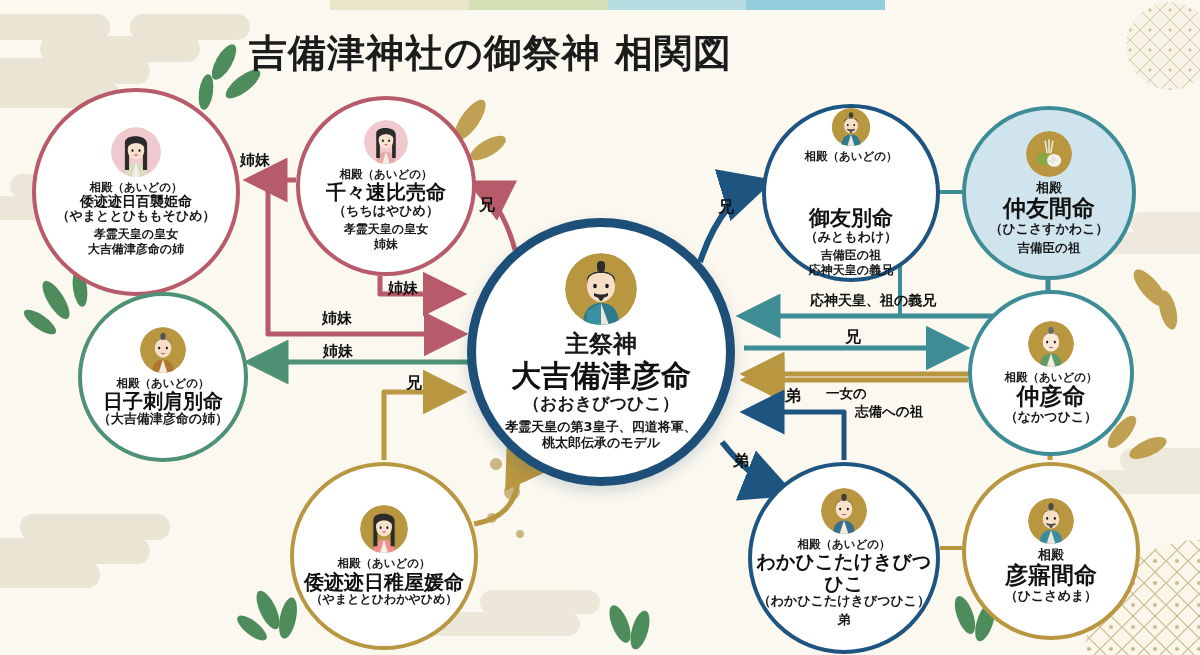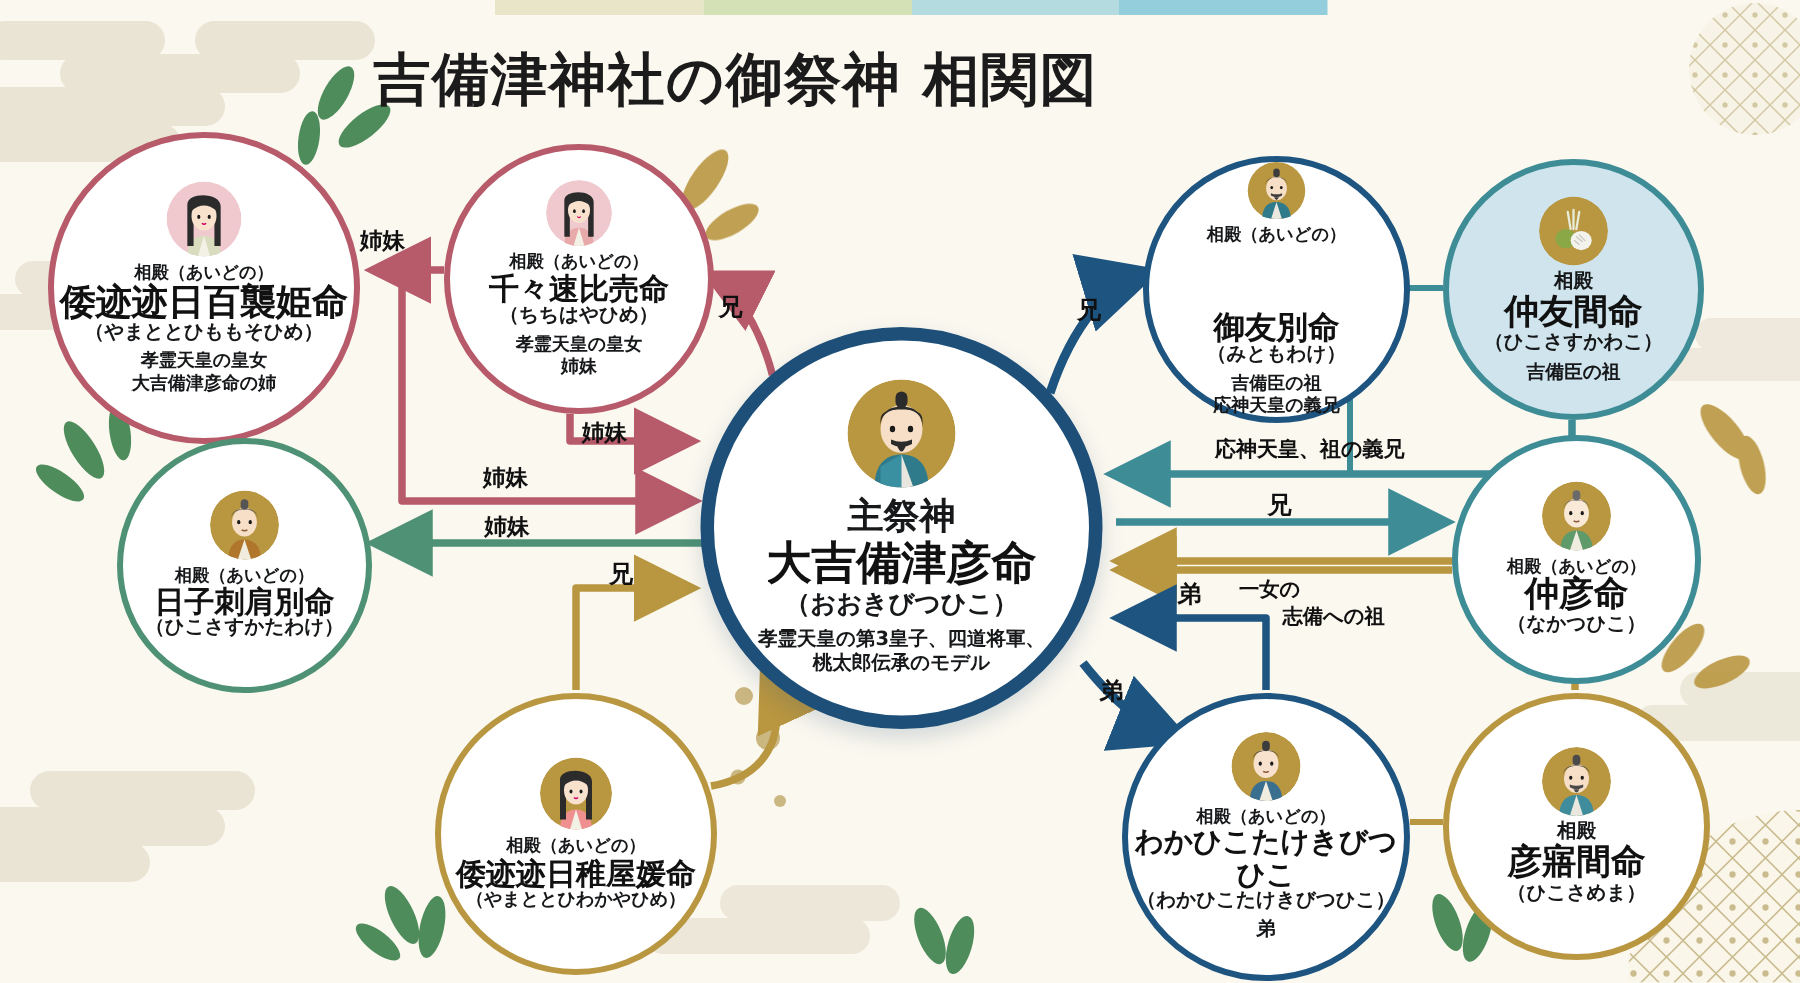--- a/index.html
+++ b/index.html
@@ -302,21 +302,21 @@
       <path d="M36 52 L30 72 L42 72 Z" fill="#f3f1e6"></path>
       <path d="M20 22 C20 10 52 10 52 24 L52 62 L46 62 L46 30 L26 30 L26 62 L20 62 Z" fill="#2b2b2b"></path>
       <ellipse cx="36" cy="33" rx="12" ry="14" fill="#f9e2cd"></ellipse>
       <path d="M24 26 C24 14 48 14 48 26 L48 22 C48 13 24 13 24 22 Z" fill="#2b2b2b"></path>
       <path d="M24 20 Q36 12 48 20 L48 28 Q36 18 24 28 Z" fill="#2b2b2b"></path>
       <ellipse cx="31" cy="34" rx="1.5" ry="2" fill="#1b1b1b"></ellipse>
       <ellipse cx="41" cy="34" rx="1.5" ry="2" fill="#1b1b1b"></ellipse>
       <path d="M34 40 Q36 42 38 40" stroke="#c06" stroke-width="1.4" fill="none"></path>
     </svg>
     <div class="pre small">相殿（あいどの）</div>
-    <div class="nm" style="font-size:24px;">倭迹迹日百襲姫命</div>
+    <div class="nm" style="font-size:14px;">倭迹迹日百襲姫命</div>
     <div class="kana" style="font-size:13px;">（やまととひももそひめ）</div>
     <div class="sub" style="font-size:12px;">
       <div>孝霊天皇の皇女</div>
       <div>大吉備津彦命の姉</div>
     </div>
   </div>
 
   <div class="node ring-rose" id="n-chichihaya" style="border-color: rgb(183, 90, 106);">
     <svg class="avatar" width="44" height="44" viewBox="0 0 72 72">
       <circle cx="36" cy="36" r="36" fill="#efc9cd"></circle>
@@ -345,21 +345,21 @@
       <path d="M36 51 L29 72 L43 72 Z" fill="#f1ece0"></path>
       <ellipse cx="36" cy="33" rx="13" ry="15" fill="#f6dfc6"></ellipse>
       <path d="M22 30 C22 16 50 16 50 30 C50 23 45 19 36 19 C27 19 22 23 22 30 Z" fill="#555"></path>
       <rect x="32" y="9" width="8" height="11" rx="4" fill="#555"></rect>
       <ellipse cx="30" cy="33" rx="1.7" ry="2.1" fill="#1b1b1b"></ellipse>
       <ellipse cx="42" cy="33" rx="1.7" ry="2.1" fill="#1b1b1b"></ellipse>
       <path d="M33 41 Q36 43 39 41" stroke="#8a5b3a" stroke-width="1.5" fill="none"></path>
     </svg>
     <div class="pre small">相殿（あいどの）</div>
     <div class="nm" style="font-size:20px;">日子刺肩別命</div>
-    <div class="kana" style="font-size:13px;">（ひこさすかたわけ）</div>
+    <div class="kana" style="font-size:13px;">（大吉備津彦命の姉）</div>
   </div>
 
   <div class="node ring-gold" id="n-wakayahime" style="border-color: rgb(185, 150, 64);">
     <svg class="avatar" width="48" height="48" viewBox="0 0 72 72">
       <circle cx="36" cy="36" r="36" fill="#b99640"></circle>
       <path d="M20 72 C20 58 27 52 36 52 C45 52 52 58 52 72 Z" fill="#ef8f8f"></path>
       <path d="M36 52 L30 72 L42 72 Z" fill="#f3f1e6"></path>
       <path d="M20 22 C20 10 52 10 52 24 L52 62 L46 62 L46 30 L26 30 L26 62 L20 62 Z" fill="#2b2b2b"></path>
       <ellipse cx="36" cy="33" rx="12" ry="14" fill="#f9e2cd"></ellipse>
       <path d="M24 20 Q36 12 48 20 L48 28 Q36 18 24 28 Z" fill="#2b2b2b"></path>

